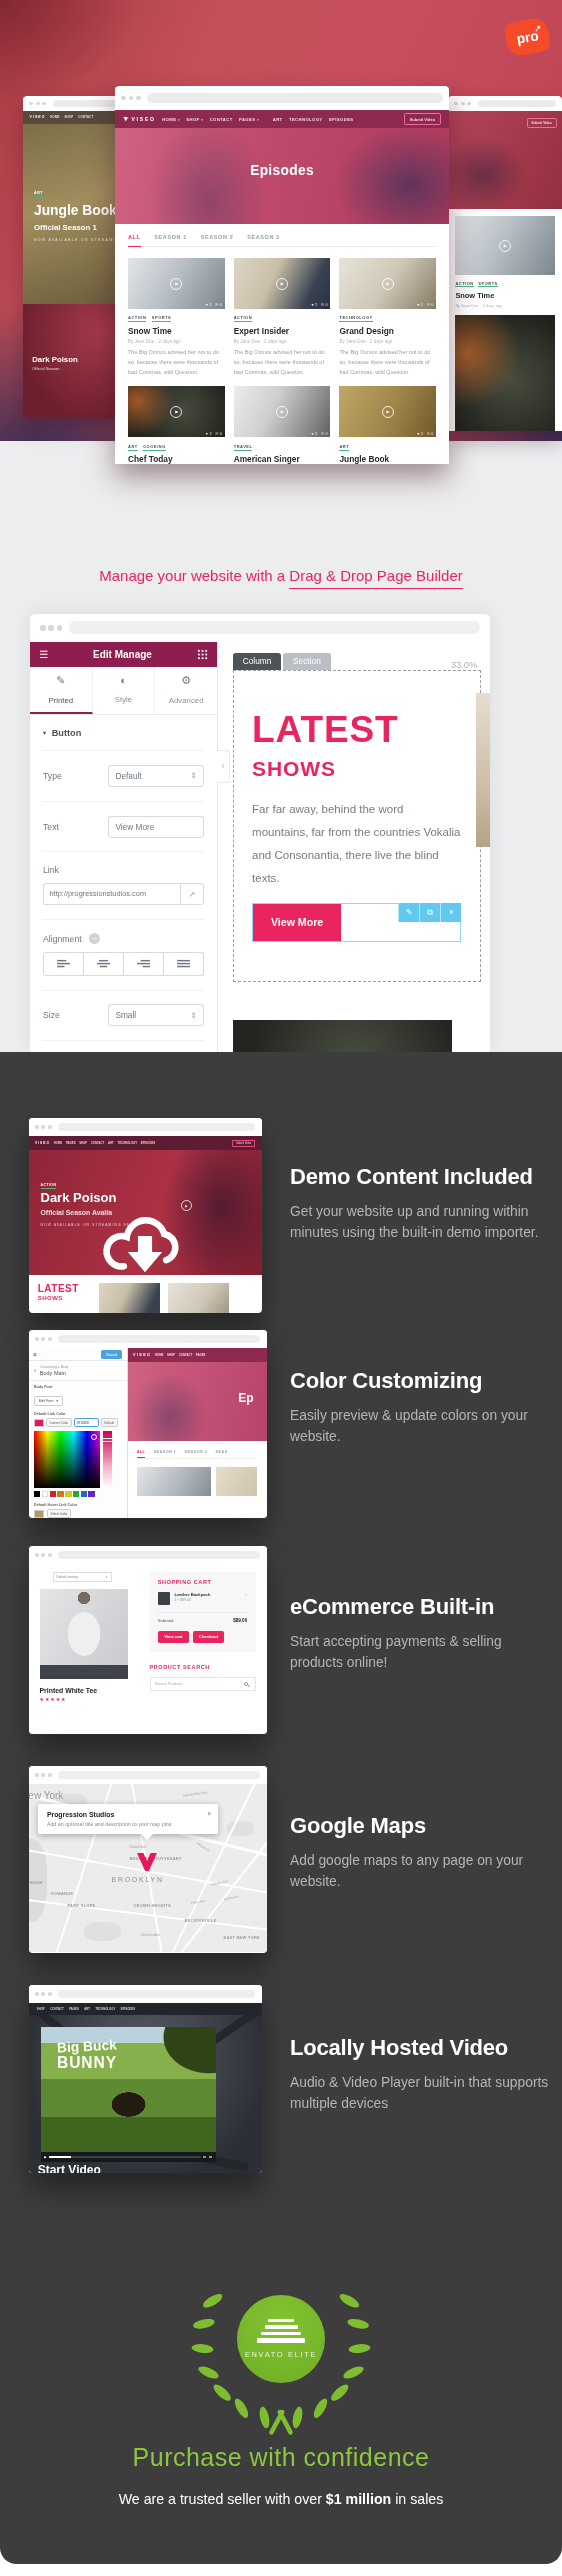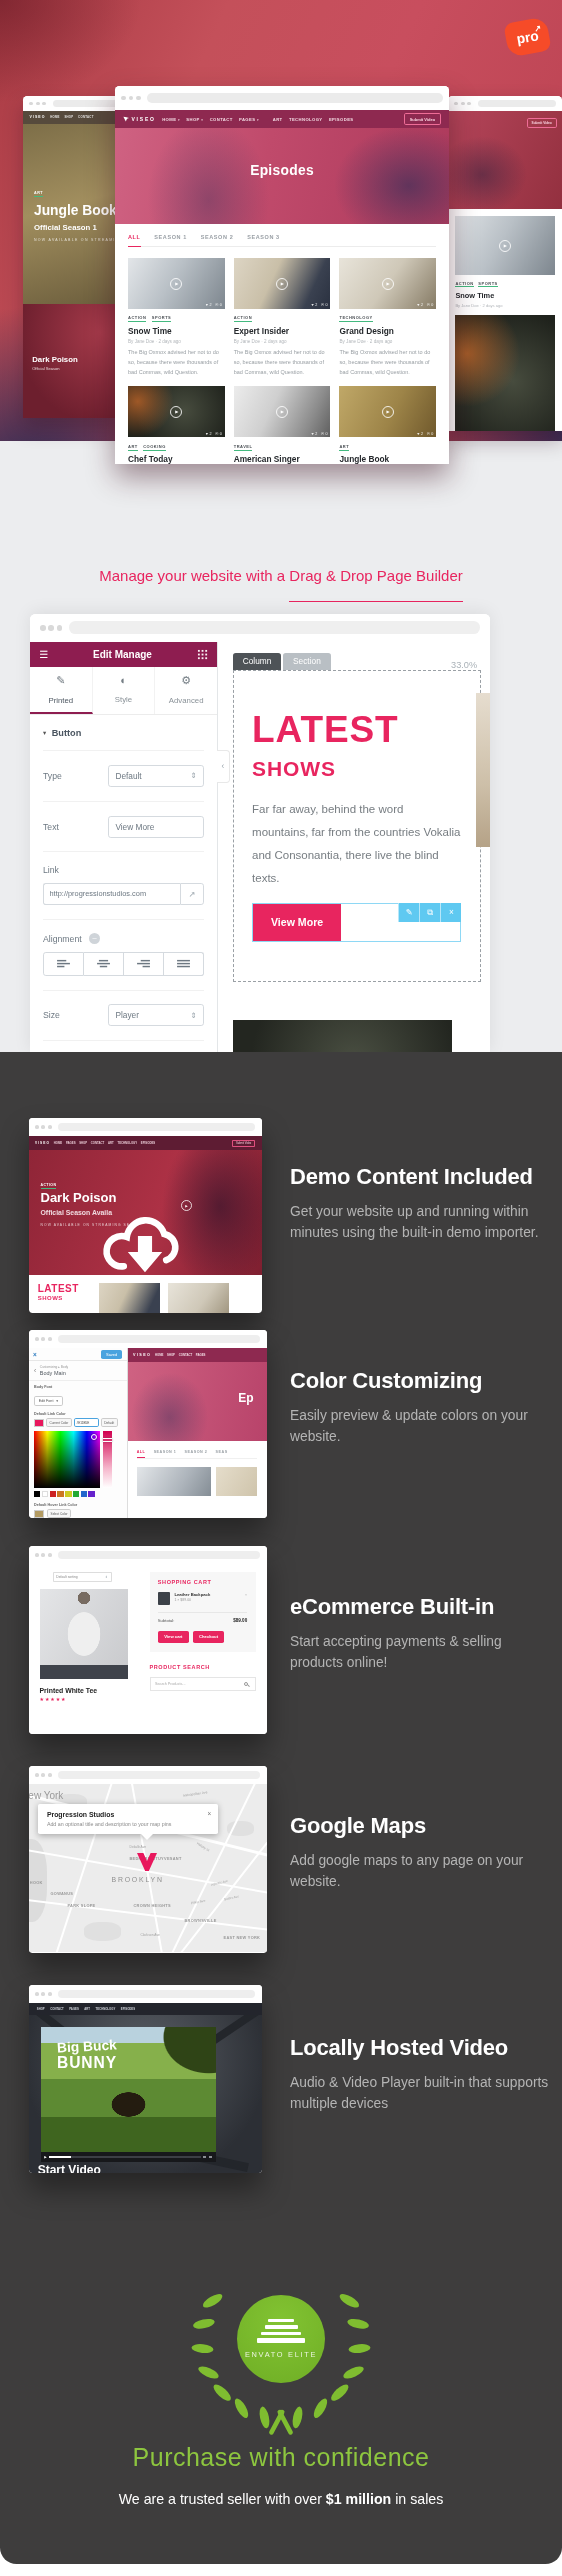--- a/index.html
+++ b/index.html
@@ -81,21 +81,21 @@
   .ctags{margin-top:6.4px;display:flex;gap:5.5px}
   .ctag{font-size:4px;font-weight:bold;letter-spacing:0.5px;color:#4a4f54;border-bottom:1.8px solid #43b97f;padding-bottom:0.9px}
   .ctitle{margin-top:3.7px;font-size:8.3px;font-weight:bold;color:#25282c}
   .cby{margin-top:2.8px;font-size:4.6px;color:#b3b7bb}
   .cex{margin-top:4.6px;font-size:5.5px;line-height:1.75;color:#9aa0a5}
 
   
   .sec-gray{position:absolute;left:0;top:441px;width:562px;height:611px;background:#ecedef}
   .nc-title{position:absolute;left:0;top:525px;width:562px;text-align:center;font-size:27.6px;font-weight:bold;color:#232629;letter-spacing:-0.3px}
   .nc-sub{position:absolute;left:0;top:567px;width:562px;text-align:center;font-size:15px;color:#e8255f}
-  .nc-link{border-bottom:1.4px solid #e8255f;padding-bottom:17px}
+  .nc-link{border-bottom:1.4px solid #e8255f;padding-bottom:4px}
 
   
   .builder{position:absolute;left:30px;top:614px;width:460px;height:438px;background:#fff;border-radius:5.5px 5.5px 0 0;box-shadow:0 -1.8px 16.5px rgba(0,0,0,.08);overflow:hidden}
   .b-chrome{height:27.6px;display:flex;align-items:center;padding:0 10px;background:#fff}
   .b-chrome .dot{width:5.5px;height:5.5px}
   .b-chrome .pill{height:13px;border-radius:6.4px;background:#efefef}
   .b-content{display:flex;height:411px}
   .panel{width:188px;border-right:0.9px solid #e3e6e8;background:#fff;position:relative}
   .p-head{height:25px;background:#8e1d50;color:#fff;display:flex;align-items:center;padding:0 9.2px}
   .p-head .burger{font-size:10px}
@@ -626,21 +626,21 @@
                   <rect x="0" y="1" width="14" height="1.6" fill="#6d7882"></rect>
                   <rect x="0" y="4.2" width="14" height="1.6" fill="#6d7882"></rect>
                   <rect x="0" y="7.4" width="14" height="1.6" fill="#6d7882"></rect>
                 </svg>
               </span>
           </div>
           <div class="hr"></div>
           <div class="frow">
             <span class="flabel">Size</span>
             <span class="fselect">
-              <span class="val">Player</span>
+              <span class="val">Small</span>
               <span class="ud">⇕</span>
             </span>
           </div>
           <div class="hr"></div>
 
         </div>
         <div class="collapse">
             <span>‹</span>
           </div>
       </div>

